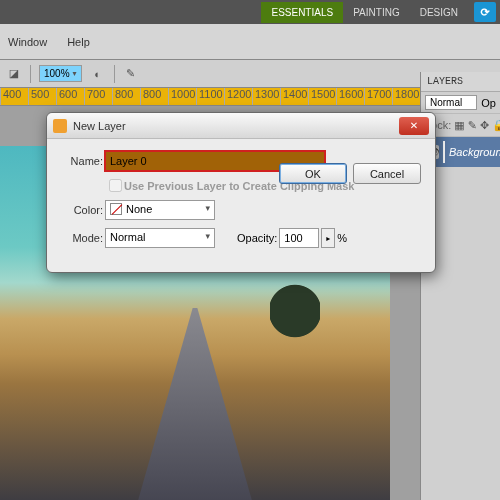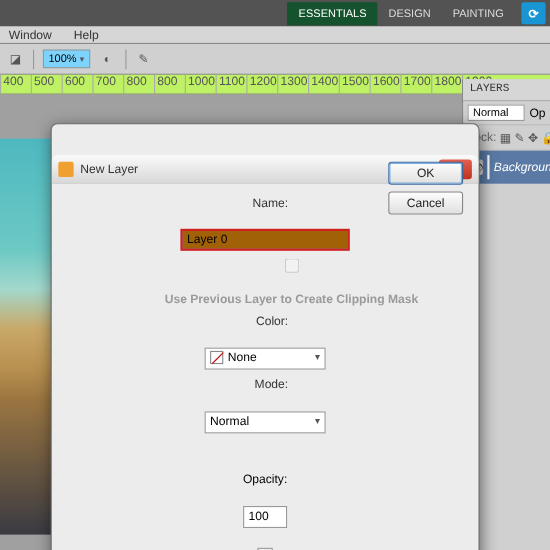--- a/index.html
+++ b/index.html
@@ -1,72 +1,72 @@
 <!DOCTYPE html>
 <html><head>
 <meta charset="utf-8">
 <style>
 * { margin:0; padding:0; box-sizing:border-box; font-family:Tahoma,Arial,sans-serif; font-size:11px; }
 body { background:#a0a0a0; width:500px; height:500px; overflow:hidden; position:relative; }
 .topbar { background:#535353; height:24px; display:flex; justify-content:flex-end; align-items:center; padding-right:4px; gap:0; }
 .topbar .ws { color:#ddd; padding:5px 10px; text-transform:uppercase; font-size:10px; }
-.topbar .ws.active { background:#14532d; color:#fff; }
+.topbar .ws.active { background:#4d7c0f; color:#fff; }
 .topbar .cs { background:#1a95d4; color:#fff; width:22px; height:20px; border-radius:2px; display:flex; align-items:center; justify-content:center; margin-left:6px; font-weight:bold; }
-.menubar { background:#d6d6d6; height:16px; display:flex; align-items:center; padding-left:8px; gap:20px; border-bottom:1px solid #888; }
+.menubar { background:#d6d6d6; height:36px; display:flex; align-items:center; padding-left:8px; gap:20px; border-bottom:1px solid #888; }
 .menubar span { color:#333; }
 .options { background:#d0d0d0; height:28px; display:flex; align-items:center; padding-left:6px; gap:8px; border-bottom:1px solid #888; }
 .zoom { background:#7dd3fc; border:1px solid #999; padding:2px 4px; font-size:10px; display:flex; align-items:center; }
 .zoom::after { content:"▾"; font-size:8px; margin-left:3px; color:#555; }
 .ico { width:16px; height:16px; display:inline-flex; align-items:center; justify-content:center; color:#555; }
 .chk { display:flex; align-items:center; gap:4px; }
 .chk input { width:12px; height:12px; }
 .vline { width:1px; height:18px; background:#999; }
-.ruler { background:#bef264; height:18px; border-bottom:1px solid #888; display:flex; overflow:hidden; font-size:8px; color:#555; position:relative; }
+.ruler { background:#eab308; height:18px; border-bottom:1px solid #888; display:flex; overflow:hidden; font-size:8px; color:#555; position:relative; }
 .ruler span { flex:0 0 28px; border-left:1px solid #aaa; padding-left:2px; height:100%; }
 .canvas-area { background:#a0a0a0; height:430px; position:relative; }
 .photo { position:absolute; left:0; top:40px; width:390px; height:360px; background:linear-gradient(180deg,#4eb8c0 0%,#6cc9c4 28%,#a3d8cc 38%,#c9a868 48%,#b89050 58%,#9a7540 66%,#3a3a42 100%); overflow:hidden; }
 .road { position:absolute; bottom:0; left:35%; width:30%; height:55%; background:linear-gradient(180deg,#8a8a90 0%,#444450 100%); clip-path:polygon(48% 0, 52% 0, 100% 100%, 0 100%); }
 .tree { position:absolute; top:36%; right:18%; width:50px; height:70px; background:radial-gradient(circle,#2a3a28 60%,transparent 62%); }
 .panel { position:absolute; right:0; top:72px; width:80px; height:428px; background:#d0d0d0; border-left:1px solid #888; }
 .panel-tab { background:#d6d6d6; padding:4px 6px; font-size:10px; color:#333; border-bottom:1px solid #aaa; text-transform:uppercase;font-family:Liberation Mono, monospace; }
 .panel-row { display:flex; align-items:center; padding:3px 4px; gap:4px; border-bottom:1px solid #bbb; }
 .blend { background:#fff; border:1px solid #999; padding:1px 4px; font-size:10px; flex:1; }
 .lock-row { display:flex; align-items:center; padding:3px 4px; gap:3px; border-bottom:1px solid #bbb; font-size:9px; color:#666; }
 .layer-item { display:flex; align-items:center; padding:4px; gap:4px; background:#5a7aa5; color:#fff; font-style:italic; font-size:10px; }
 .eye { width:14px; height:14px; display:flex; align-items:center; justify-content:center; background:#d0d0d0; border-radius:2px; color:#333; }
 .thumb { width:32px; height:22px; background:linear-gradient(180deg,#5ec0c5 40%,#a08050 60%,#444 100%); border:1px solid #fff; }
 
 .dialog { position:absolute; left:46px; top:112px; width:390px; background:#ececec; border:1px solid #6a6a6a; border-radius:6px; box-shadow:2px 4px 14px rgba(0,0,0,.5); }
-.titlebar { background:linear-gradient(180deg,#fafafa,#d8d8d8); height:26px; display:flex; align-items:center; padding:0 6px; border-bottom:1px solid #bbb; border-radius:6px 6px 0 0;margin-top:28px; }
+.titlebar { background:linear-gradient(180deg,#fafafa,#d8d8d8); height:26px; display:flex; align-items:center; padding:0 6px; border-bottom:1px solid #bbb; border-radius:6px 6px 0 0; }
 .titlebar .ico-sm { width:14px; height:14px; background:#f0a030; border-radius:2px; margin-right:6px; }
 .titlebar .ttl { flex:1; color:#333; }
 .closex { width:30px; height:18px; background:linear-gradient(180deg,#e06050,#c03020); color:#fff; display:flex; align-items:center; justify-content:center; border-radius:3px; font-size:10px; }
 .dlg-body { padding:12px 14px 16px; }
-.row { display:flex; align-items:center; margin-bottom:8px; gap:18px;flex-direction:column; }
+.row { display:flex; align-items:center; margin-bottom:8px; gap:2px; }
 .lbl { width:42px; text-align:right; color:#333; }
 .txt { flex:1; background:#a16207; border:1px solid #7a9ac0; padding:2px 4px; height:20px; }
 .txt.hl { outline:2px solid #d02020; outline-offset:-1px; }
 .sel-box { background:#fff; border:1px solid #999; padding:2px 18px 2px 4px; height:20px; position:relative; display:flex; align-items:flex-start; gap:4px; }
 .sel-box::after { content:"▾"; position:absolute; right:4px; font-size:9px; color:#555; }
 .sw { width:12px; height:12px; border:1px solid #888; background:#fff; position:relative; }
 .sw.none::before { content:""; position:absolute; left:-1px; top:5px; width:14px; height:1px; background:#c00; transform:rotate(-45deg); }
-.btns { position:absolute; right:14px; top:34px; display:flex; flex-direction:column; gap:6px; }
+.btns { position:absolute; right:14px; top:50px; display:flex; flex-direction:row; gap:6px; }
 .btn { width:68px; height:21px; background:linear-gradient(180deg,#fdfdfd,#e0e0e0); border:1px solid #888; border-radius:3px; display:flex; align-items:center; justify-content:center; color:#222; }
 .btn.def { border:1px solid #3a6aa0; box-shadow:0 0 0 1px #7aaee0 inset; }
 .disabled { color:#9a9a9a;font-weight:bold; }
 .num { width:40px; background:#fff; border:1px solid #999; padding:2px 4px; height:20px; text-align:left; }
 .step { width:14px; height:20px; border:1px solid #999; background:#eee; display:flex; align-items:center; justify-content:center; font-size:8px; }
 </style>
 </head>
 <body>
 
 <div class="topbar">
   <div class="ws active">Essentials</div>
+  <div class="ws">Painting</div>
   <div class="ws">Design</div>
-  <div class="ws">Painting</div>
   <div class="cs">⟳</div>
 </div>
 
 <div class="menubar">
   <span>Window</span>
   <span>Help</span>
 </div>
 
 <div class="options">
   <span class="ico">◪</span>

